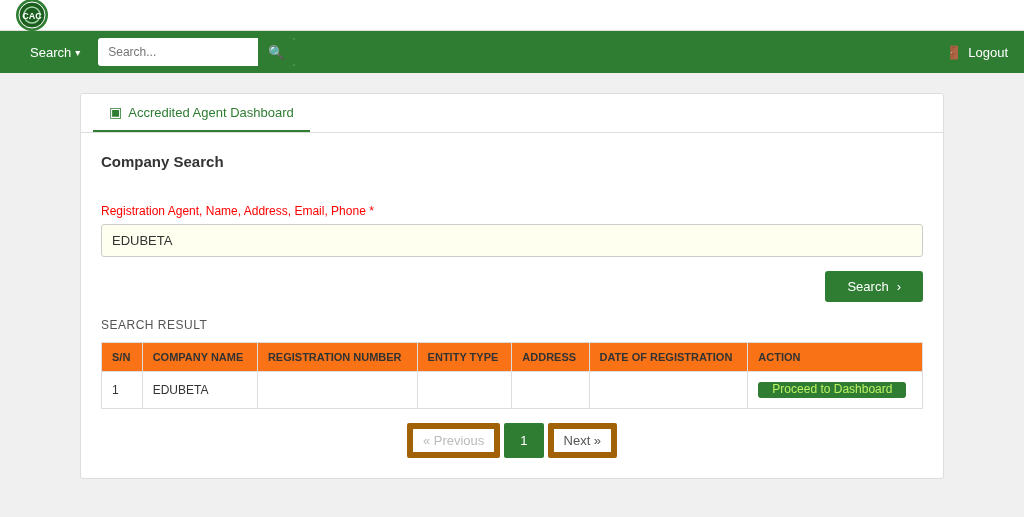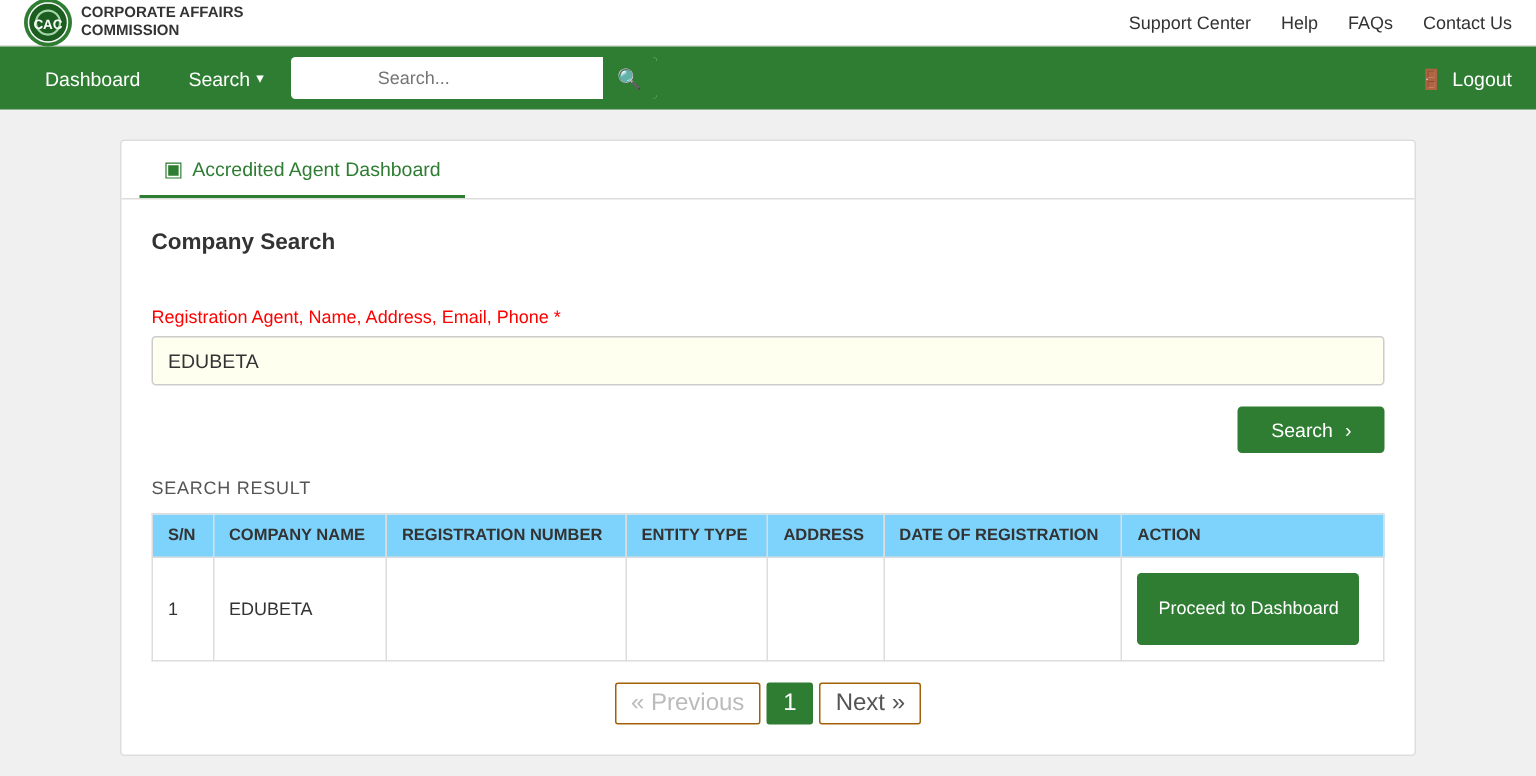--- a/index.html
+++ b/index.html
@@ -81,21 +81,20 @@
       border-radius: 3px;
       overflow: hidden;
       height: 28px;
     }
     .search-bar input {
       border: none;
       outline: none;
       padding: 4px 10px;
       width: 160px;
       font-size: 12px;
-      margin-left: 48px;
     }
     .search-bar button {
       background: #2e7d32;
       border: none;
       color: white;
       padding: 4px 10px;
       cursor: pointer;
       height: 28px;
     }
     .logout-btn {
@@ -212,64 +211,64 @@
     }
 
     
     .result-table {
       width: 100%;
       border-collapse: collapse;
       border: 1px solid #ddd;
       font-size: 12px;
     }
     .result-table th {
-      background: #7dd3fc;
+      background: #f97316;
       border: 1px solid #ddd;
       padding: 8px 10px;
       text-align: left;
       font-weight: bold;
       color: #333;
       font-size: 11px;
       text-transform: uppercase;
     }
     .result-table td {
       border: 1px solid #ddd;
       padding: 10px 10px;
       color: #333;
       vertical-align: middle;
     }
     .proceed-btn {
       background: #2e7d32;
-      color: #ffffff;
+      color: #bef264;
       border: none;
-      padding: 16px 14px;
+      padding: 0 14px;
       border-radius: 3px;
       cursor: pointer;
       font-size: 12px;
       text-align: center;
       line-height: 1.3;
     }
 
     
     .pagination {
       display: flex;
       align-items: center;
       justify-content: center;
       gap: 4px;
       margin-top: 14px;
       font-size: 12px;
     }
     .page-btn {
       padding: 4px 10px;
-      border: 1px solid #a16207;
+      border: 6px solid #a16207;
       background: #fff;
       cursor: pointer;
       border-radius: 2px;
       color: #555;
-      font-size: 16px;
+      font-size: 13px;
     }
     .page-btn.active {
       background: #2e7d32;
       color: white;
       border-color: #2e7d32;
     }
     .page-btn:disabled { color: #bbb; cursor: default; }
 
     .chevron { font-size: 10px; }
   </style>
@@ -278,36 +277,25 @@
 
 <div class="top-nav">
   <div class="top-nav-brand">
     <div class="brand-logo">
       <svg width="28" height="28" viewBox="0 0 28 28">
         <circle cx="14" cy="14" r="13" fill="#1b5e20" stroke="#fff" stroke-width="1"></circle>
         <circle cx="14" cy="14" r="8" fill="none" stroke="#a5d6a7" stroke-width="1.5"></circle>
         <text x="14" y="18" text-anchor="middle" fill="#fff" font-size="9" font-weight="bold">CAC</text>
       </svg>
     </div>
-    <div class="brand-text">
-      <div>CORPORATE AFFAIRS</div>
-      <div>COMMISSION</div>
-    </div>
-  </div>
-  <div class="top-nav-links">
-    <a href="#">Support Center</a>
-    <a href="#">Help</a>
-    <a href="#">FAQs</a>
-    <a href="#">Contact Us</a>
   </div>
 </div>
 
 <div class="main-nav">
   <div class="main-nav-left">
-    <div class="nav-item">Dashboard</div>
     <div class="nav-item">
       <span>Search</span>
       <span class="chevron">▾</span>
     </div>
     <div class="search-bar">
       <input type="text" placeholder="Search..." style="">
       <button>
         <span>🔍</span>
       </button>
     </div>

